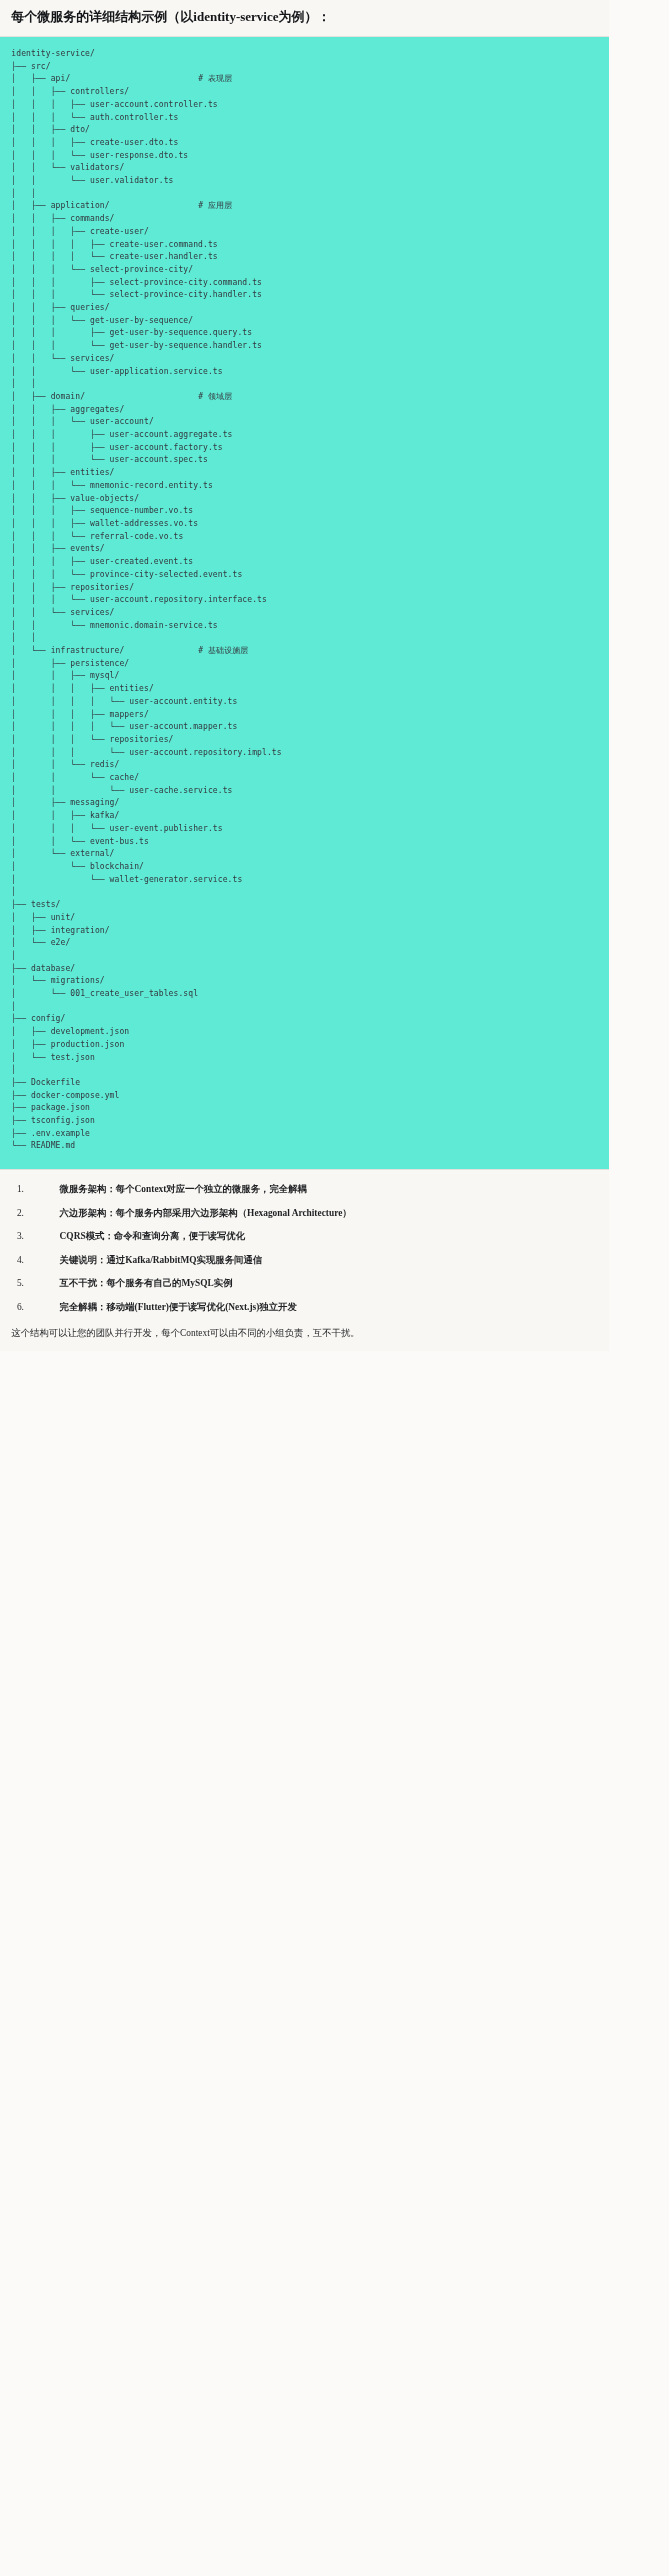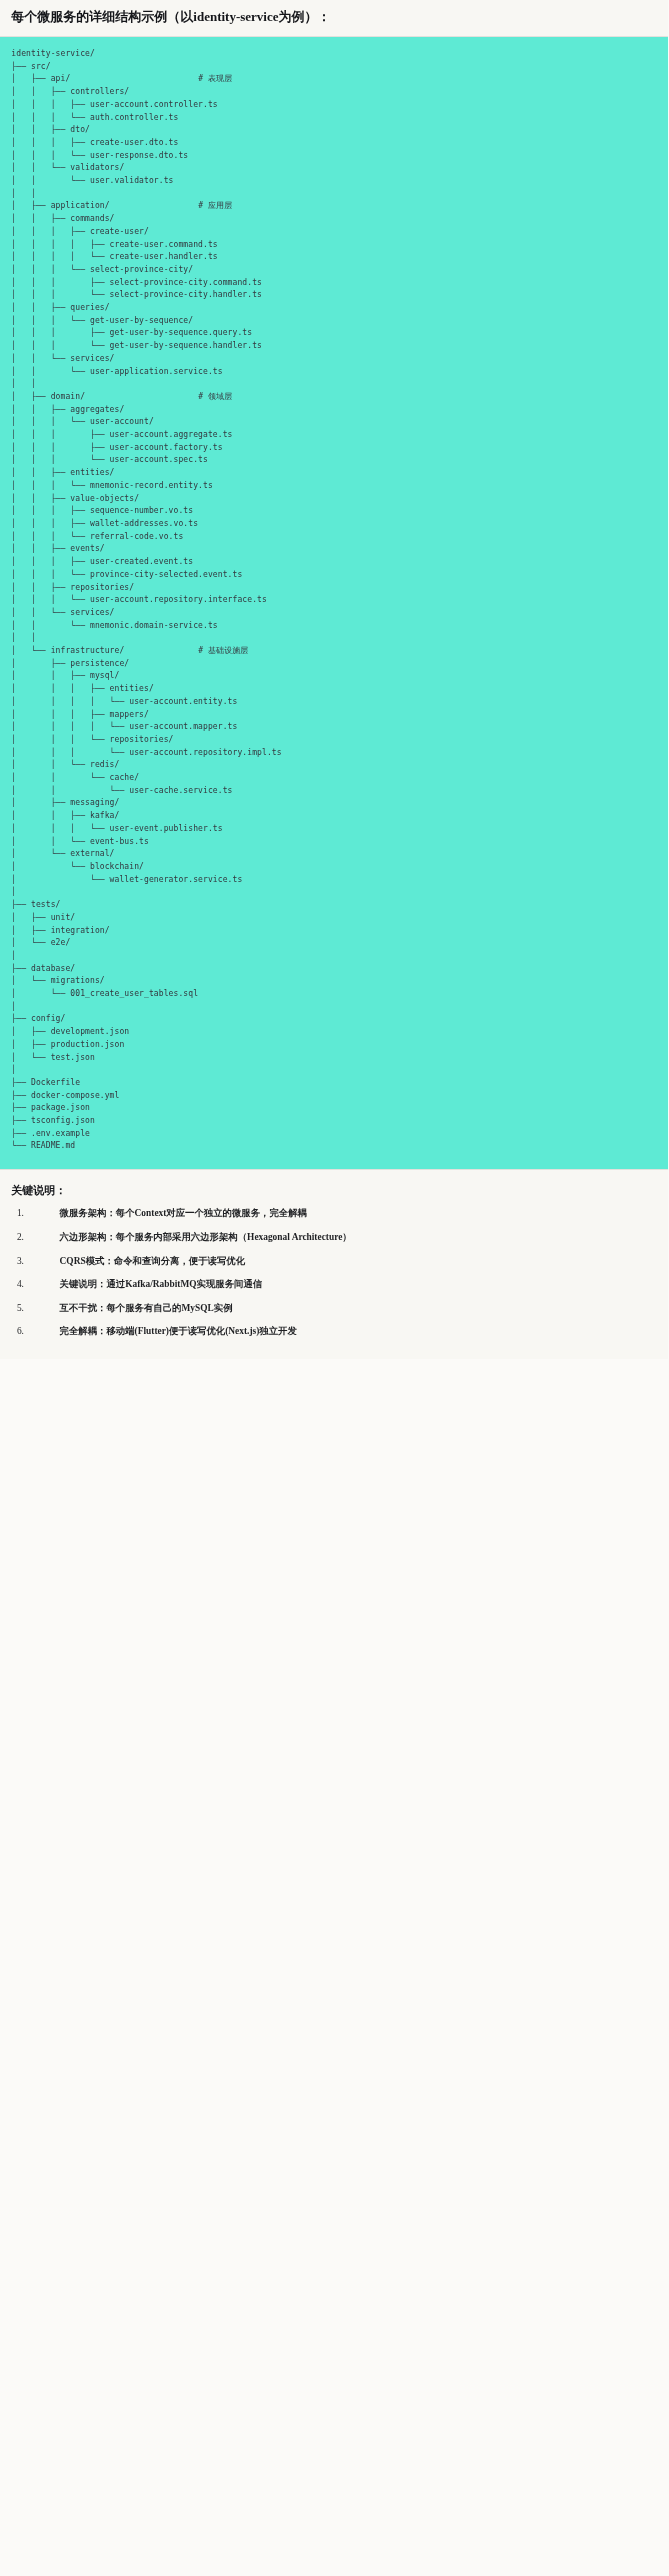--- a/index.html
+++ b/index.html
@@ -7,21 +7,21 @@
     padding: 0;
     background: #fbfaf8;
   }
   body {
     width: 669px;
     font-family: "Liberation Sans", sans-serif;
     color: #1f2023;
     -webkit-font-smoothing: antialiased;
   }
   .page {
-    width: 668px;
+    width: 609px;
     box-sizing: border-box;
   }
 
   
   .doc-header {
     padding: 8.8px 11.3px 10px 11.3px;
     background: #f8f7f3;
     border-bottom: 0.6px solid #e3e1dc;
   }
   .doc-title {
@@ -106,25 +106,25 @@
 
   <div class="doc-header">
     <h1 class="doc-title">每个微服务的详细结构示例（以identity-service为例）：</h1>
   </div>
 
   <div class="tree-block">
     <pre class="tree-pre"><span class="tree-line">identity-service/</span><span class="tree-line">├── src/</span><span class="tree-line">│   ├── api/                          <span class="cmt"># 表现层</span></span><span class="tree-line">│   │   ├── controllers/</span><span class="tree-line">│   │   │   ├── user-account.controller.ts</span><span class="tree-line">│   │   │   └── auth.controller.ts</span><span class="tree-line">│   │   ├── dto/</span><span class="tree-line">│   │   │   ├── create-user.dto.ts</span><span class="tree-line">│   │   │   └── user-response.dto.ts</span><span class="tree-line">│   │   └── validators/</span><span class="tree-line">│   │       └── user.validator.ts</span><span class="tree-line">│   │</span><span class="tree-line">│   ├── application/                  <span class="cmt"># 应用层</span></span><span class="tree-line">│   │   ├── commands/</span><span class="tree-line">│   │   │   ├── create-user/</span><span class="tree-line">│   │   │   │   ├── create-user.command.ts</span><span class="tree-line">│   │   │   │   └── create-user.handler.ts</span><span class="tree-line">│   │   │   └── select-province-city/</span><span class="tree-line">│   │   │       ├── select-province-city.command.ts</span><span class="tree-line">│   │   │       └── select-province-city.handler.ts</span><span class="tree-line">│   │   ├── queries/</span><span class="tree-line">│   │   │   └── get-user-by-sequence/</span><span class="tree-line">│   │   │       ├── get-user-by-sequence.query.ts</span><span class="tree-line">│   │   │       └── get-user-by-sequence.handler.ts</span><span class="tree-line">│   │   └── services/</span><span class="tree-line">│   │       └── user-application.service.ts</span><span class="tree-line">│   │</span><span class="tree-line">│   ├── domain/                       <span class="cmt"># 领域层</span></span><span class="tree-line">│   │   ├── aggregates/</span><span class="tree-line">│   │   │   └── user-account/</span><span class="tree-line">│   │   │       ├── user-account.aggregate.ts</span><span class="tree-line">│   │   │       ├── user-account.factory.ts</span><span class="tree-line">│   │   │       └── user-account.spec.ts</span><span class="tree-line">│   │   ├── entities/</span><span class="tree-line">│   │   │   └── mnemonic-record.entity.ts</span><span class="tree-line">│   │   ├── value-objects/</span><span class="tree-line">│   │   │   ├── sequence-number.vo.ts</span><span class="tree-line">│   │   │   ├── wallet-addresses.vo.ts</span><span class="tree-line">│   │   │   └── referral-code.vo.ts</span><span class="tree-line">│   │   ├── events/</span><span class="tree-line">│   │   │   ├── user-created.event.ts</span><span class="tree-line">│   │   │   └── province-city-selected.event.ts</span><span class="tree-line">│   │   ├── repositories/</span><span class="tree-line">│   │   │   └── user-account.repository.interface.ts</span><span class="tree-line">│   │   └── services/</span><span class="tree-line">│   │       └── mnemonic.domain-service.ts</span><span class="tree-line">│   │</span><span class="tree-line">│   └── infrastructure/               <span class="cmt"># 基础设施层</span></span><span class="tree-line">│       ├── persistence/</span><span class="tree-line">│       │   ├── mysql/</span><span class="tree-line">│       │   │   ├── entities/</span><span class="tree-line">│       │   │   │   └── user-account.entity.ts</span><span class="tree-line">│       │   │   ├── mappers/</span><span class="tree-line">│       │   │   │   └── user-account.mapper.ts</span><span class="tree-line">│       │   │   └── repositories/</span><span class="tree-line">│       │   │       └── user-account.repository.impl.ts</span><span class="tree-line">│       │   └── redis/</span><span class="tree-line">│       │       └── cache/</span><span class="tree-line">│       │           └── user-cache.service.ts</span><span class="tree-line">│       ├── messaging/</span><span class="tree-line">│       │   ├── kafka/</span><span class="tree-line">│       │   │   └── user-event.publisher.ts</span><span class="tree-line">│       │   └── event-bus.ts</span><span class="tree-line">│       └── external/</span><span class="tree-line">│           └── blockchain/</span><span class="tree-line">│               └── wallet-generator.service.ts</span><span class="tree-line">│</span><span class="tree-line">├── tests/</span><span class="tree-line">│   ├── unit/</span><span class="tree-line">│   ├── integration/</span><span class="tree-line">│   └── e2e/</span><span class="tree-line">│</span><span class="tree-line">├── database/</span><span class="tree-line">│   └── migrations/</span><span class="tree-line">│       └── 001_create_user_tables.sql</span><span class="tree-line">│</span><span class="tree-line">├── config/</span><span class="tree-line">│   ├── development.json</span><span class="tree-line">│   ├── production.json</span><span class="tree-line">│   └── test.json</span><span class="tree-line">│</span><span class="tree-line">├── Dockerfile</span><span class="tree-line">├── docker-compose.yml</span><span class="tree-line">├── package.json</span><span class="tree-line">├── tsconfig.json</span><span class="tree-line">├── .env.example</span><span class="tree-line">└── README.md</span></pre>
   </div>
 
   <div class="notes-block">
-    <h2 class="notes-heading">关键说明：</h2>
     <ol class="notes-list">
         <li><span class="note-term">微服务架构</span><span class="note-body">：每个Context对应一个独立的微服务，完全解耦</span></li>
         <li><span class="note-term">六边形架构</span><span class="note-body">：每个服务内部采用六边形架构（Hexagonal Architecture）</span></li>
         <li><span class="note-term">CQRS模式</span><span class="note-body">：命令和查询分离，便于读写优化</span></li>
         <li><span class="note-term">关键说明</span><span class="note-body">：通过Kafka/RabbitMQ实现服务间通信</span></li>
         <li><span class="note-term">互不干扰</span><span class="note-body">：每个服务有自己的MySQL实例</span></li>
         <li><span class="note-term">完全解耦</span><span class="note-body">：移动端(Flutter)便于读写优化(Next.js)独立开发</span></li>
       </ol>
+    <p class="closing-para">这个结构可以让您的团队并行开发，每个Context可以由不同的小组负责，互不干扰。</p>
   </div>
 
 </div>
 
 
 </body></html>

